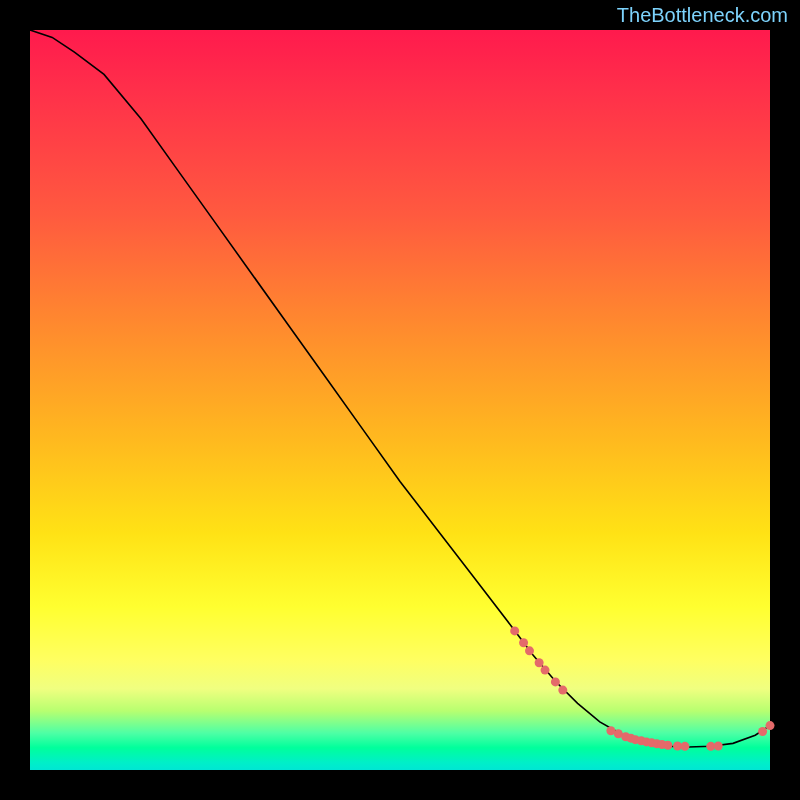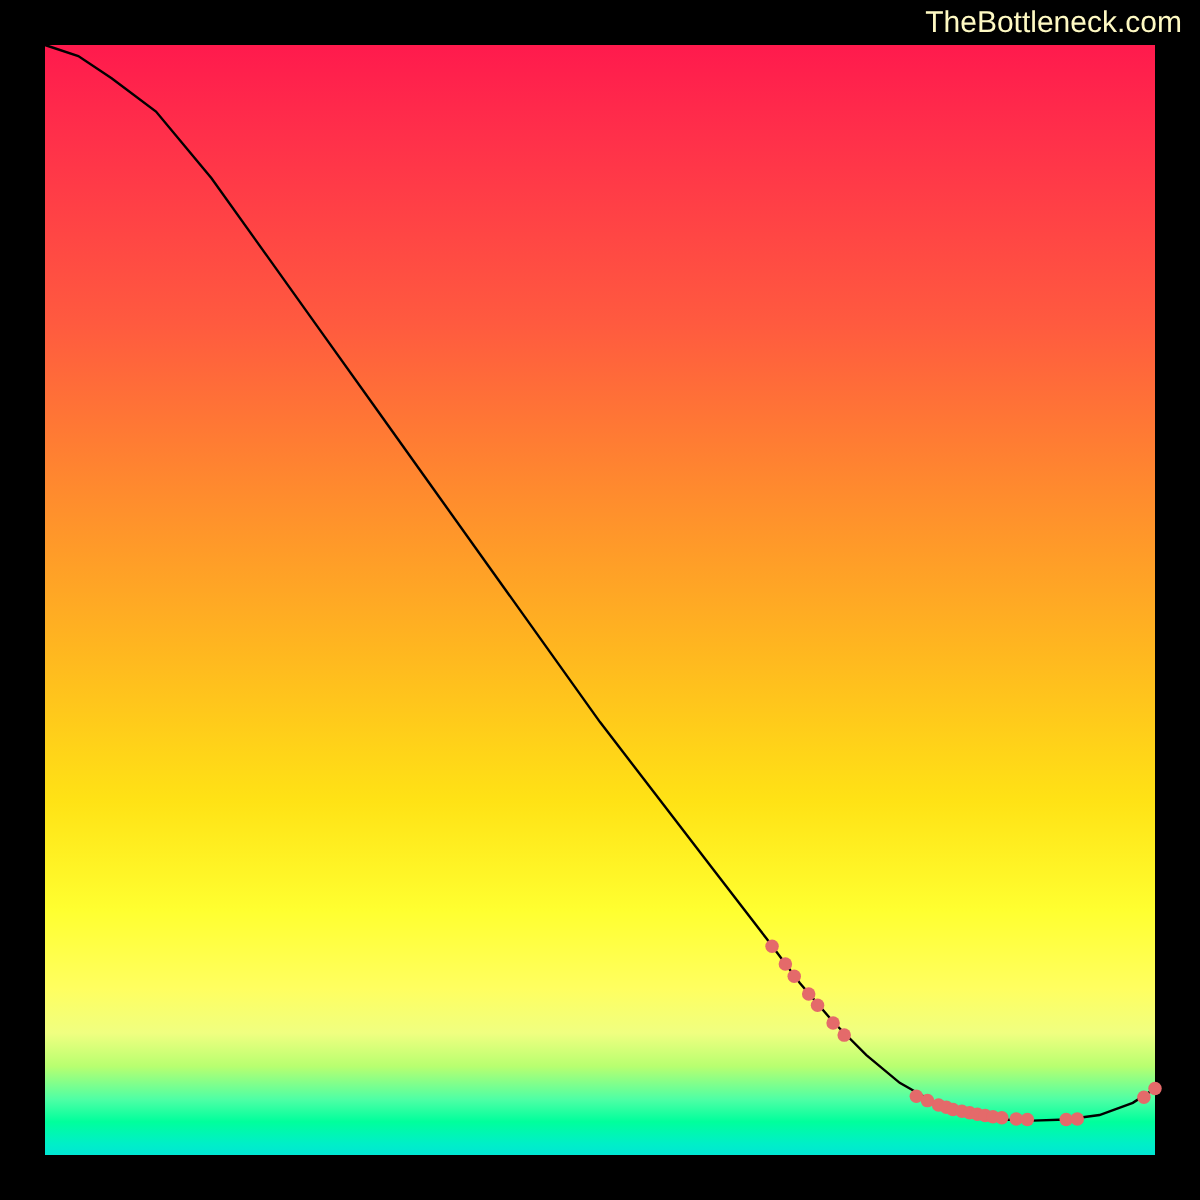--- a/index.html
+++ b/index.html
@@ -7,21 +7,21 @@
     width: 800px;
     height: 800px;
     background: #000;
     position: relative;
     font-family: Arial, Helvetica, sans-serif;
   }
   .watermark {
     position: absolute;
     top: 4px;
     right: 12px;
-    color: #fef9c3;
+    color: #7dd3fc;
     font-size: 20px;
     z-index: 10;
   }
   .plot-area {
     position: absolute;
     left: 30px;
     top: 30px;
     width: 740px;
     height: 740px;
   }

